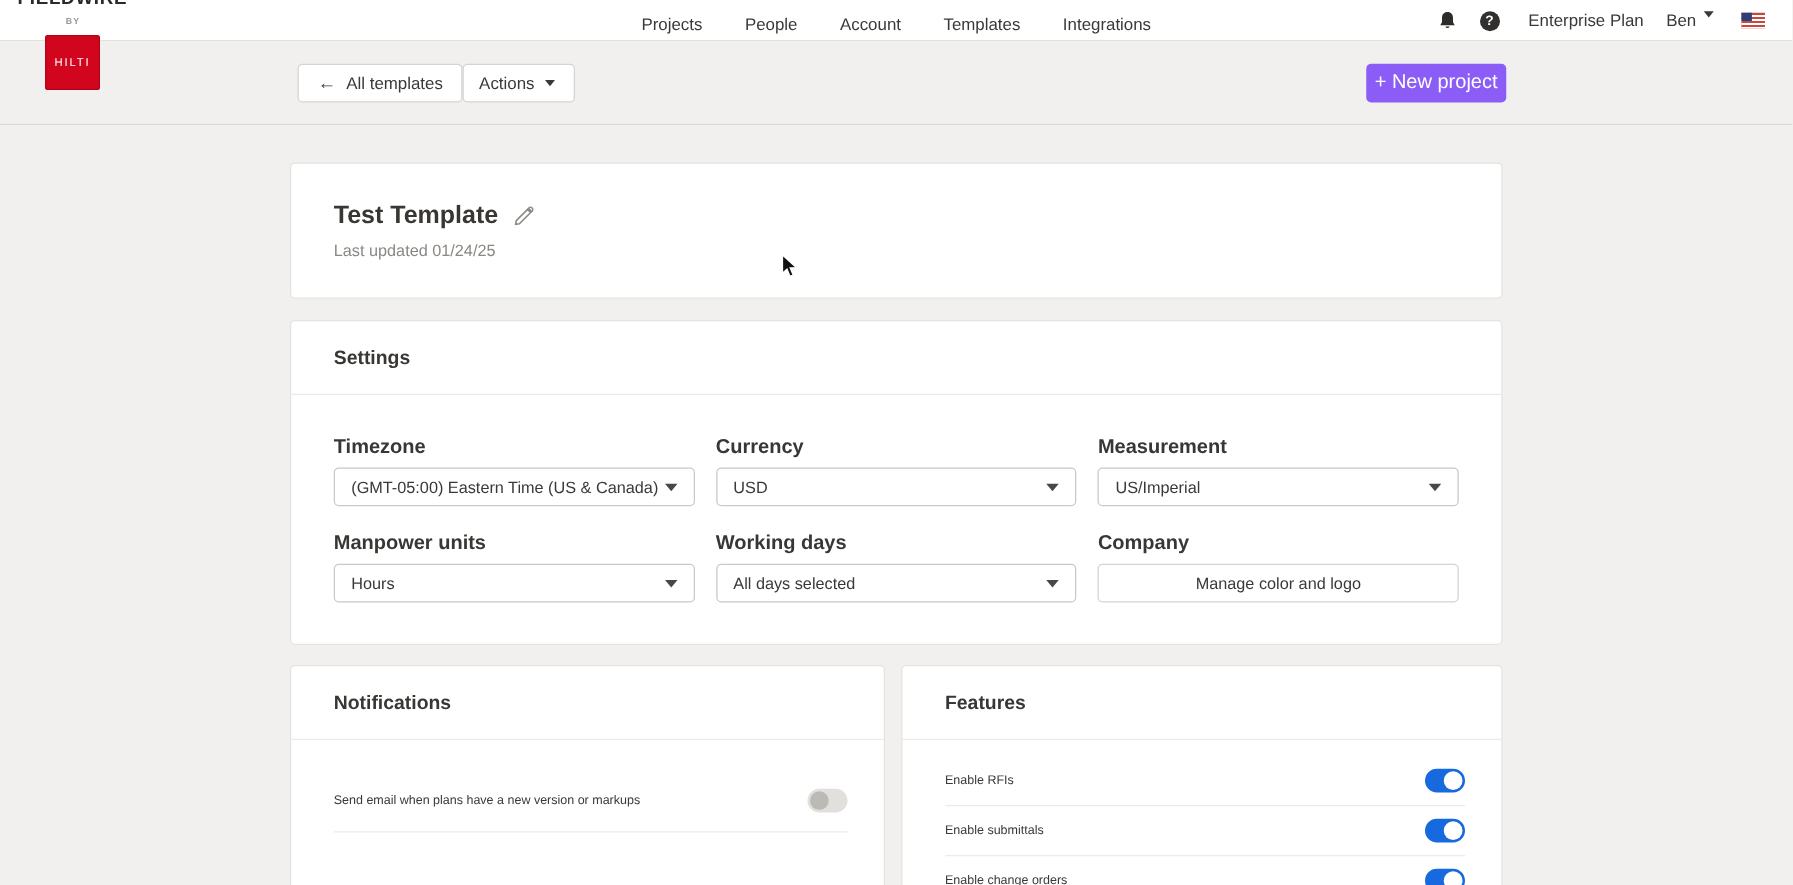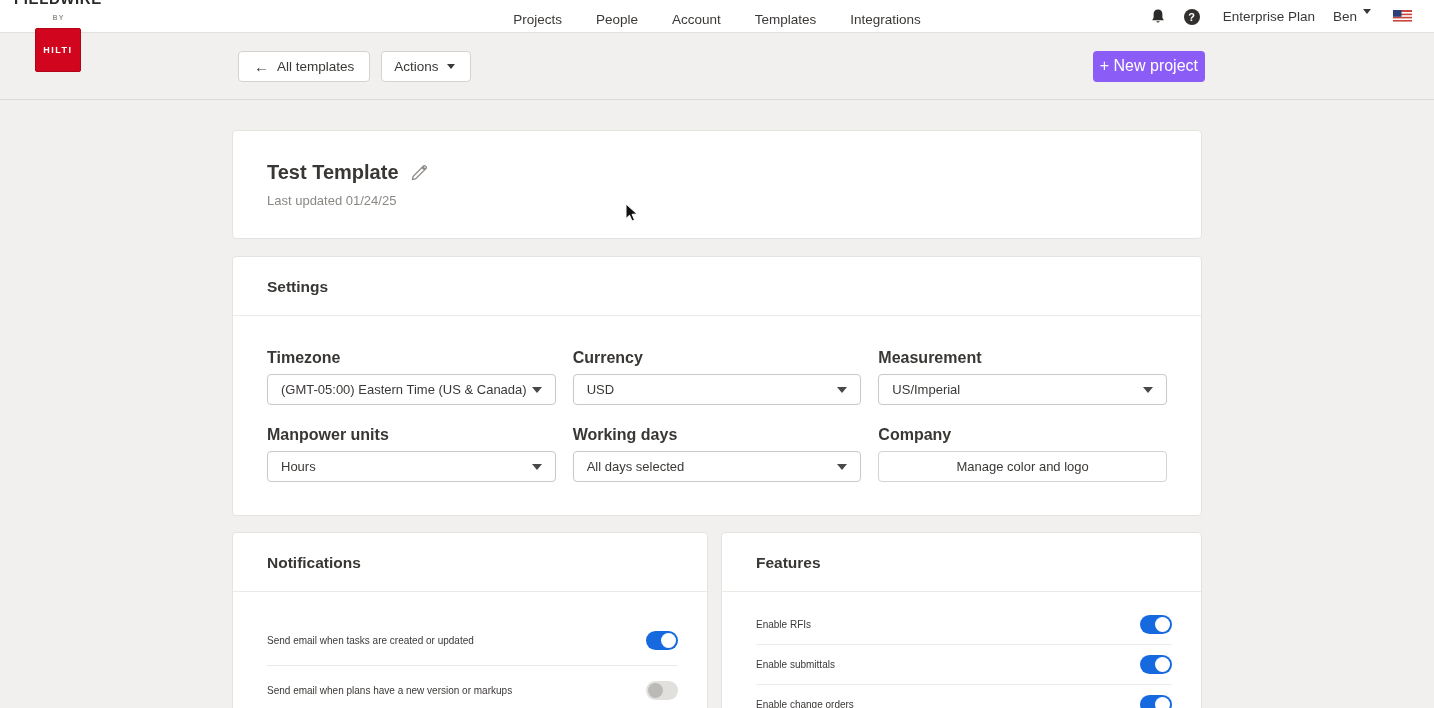--- a/index.html
+++ b/index.html
@@ -6,21 +6,21 @@
   html,body { width:1434px; height:708px; overflow:hidden; background:#f1f0ee;
     font-family:"Liberation Sans", sans-serif; color:#3c3a37; }
 
   
   .navbar { position:relative; height:33px; background:#ffffff; border-bottom:1px solid #e3e1de;
     display:flex; align-items:center; }
   .brand { display:flex; align-items:center; gap:7px; padding-left:14px;flex-direction:column; }
   .logo-circle { width:22px; height:22px; flex:0 0 auto; }
   .brand-name { font-size:15px; font-weight:bold; letter-spacing:.6px; color:#2c2a27; }
   .brand-by { font-size:7px; font-weight:bold; color:#9a9792; letter-spacing:1px; margin-left:1px; }
-  .hilti-badge { background:#d2051e; color:#fff; font-size:9px; font-weight:bold;
+  .hilti-badge { background:#d2051e; color:#fff; font-size:9px; font-weight:normal;
     letter-spacing:1.5px; padding:16px 7px; border-radius:2px; border:1px solid #b00418; }
   .nav-center { position:absolute; left:50%; top:0; transform:translateX(-50%); height:39px;
     display:flex; align-items:center; gap:34px; }
   .nav-item { font-size:13.5px; color:#3b3937; cursor:pointer; white-space:nowrap; }
   .nav-right { position:absolute; right:0; top:0; height:33px; display:flex; align-items:center;
     gap:0; padding-right:22px; }
   .icon-btn { width:34px; height:33px; display:flex; align-items:center; justify-content:center; cursor:pointer; }
   .help-circle { width:16px; height:16px; border-radius:50%; background:#31302e; color:#fff;
     font-size:11px; font-weight:bold; display:flex; align-items:center; justify-content:center; }
   .plan-label { font-size:13.5px; color:#3b3937; margin:0 18px 0 14px; white-space:nowrap; }
@@ -29,21 +29,21 @@
   .caret-down { width:0; height:0; border-left:4px solid transparent; border-right:4px solid transparent;
     border-top:5px solid #3b3937; display:inline-block; }
   .flag { width:19px; height:13px; display:block; }
 
   
   .toolbar { height:67px; background:#f1f0ee; border-bottom:1px solid #dddbd8; }
   .toolbar-inner { width:970px; margin:0 auto; height:100%; display:flex; align-items:center; position:relative; }
   .btn { height:31px; background:#fff; border:1px solid #d5d3d0; border-radius:4px;
     font-size:13.5px; color:#3b3937; display:inline-flex; align-items:center; gap:8px;
     padding:0 15px; cursor:pointer; font-family:inherit; }
-  .btn + .btn { margin-left:11px;padding-left:12px; }
+  .btn + .btn { margin-left:0;padding-left:12px; }
   .back-arrow { font-size:15px; line-height:1; color:#3b3937; }
   .btn-primary { height:31px; background:#8b5cf6; border:none; border-radius:4px; color:#fff;
     font-size:16px; padding:0 7px; cursor:pointer; position:absolute; right:-3px; font-family:inherit; }
   .toolbar-left { margin-left:6px; display:flex; align-items:center; }
 
   
   .content { width:970px; margin:0 auto; }
   .card { background:#fff; border:1px solid #e5e3e0; border-radius:4px; }
 
   .title-card { margin-top:30px; height:109px; padding:30px 34px; }
@@ -213,26 +213,20 @@
     </div>
   </div>
 
   <div class="two-col">
     <div class="card notif-card">
       <div class="card-header">
         <h2>Notifications</h2>
       </div>
       <div class="rows">
         <div class="toggle-row">
-          <span class="row-label">Send email when tasks are created or updated</span>
-          <span class="toggle on">
-              <span class="knob"></span>
-            </span>
-        </div>
-        <div class="toggle-row">
           <span class="row-label">Send email when plans have a new version or markups</span>
           <span class="toggle off">
               <span class="knob"></span>
             </span>
         </div>
       </div>
     </div>
 
     <div class="card features-card">
       <div class="card-header">

